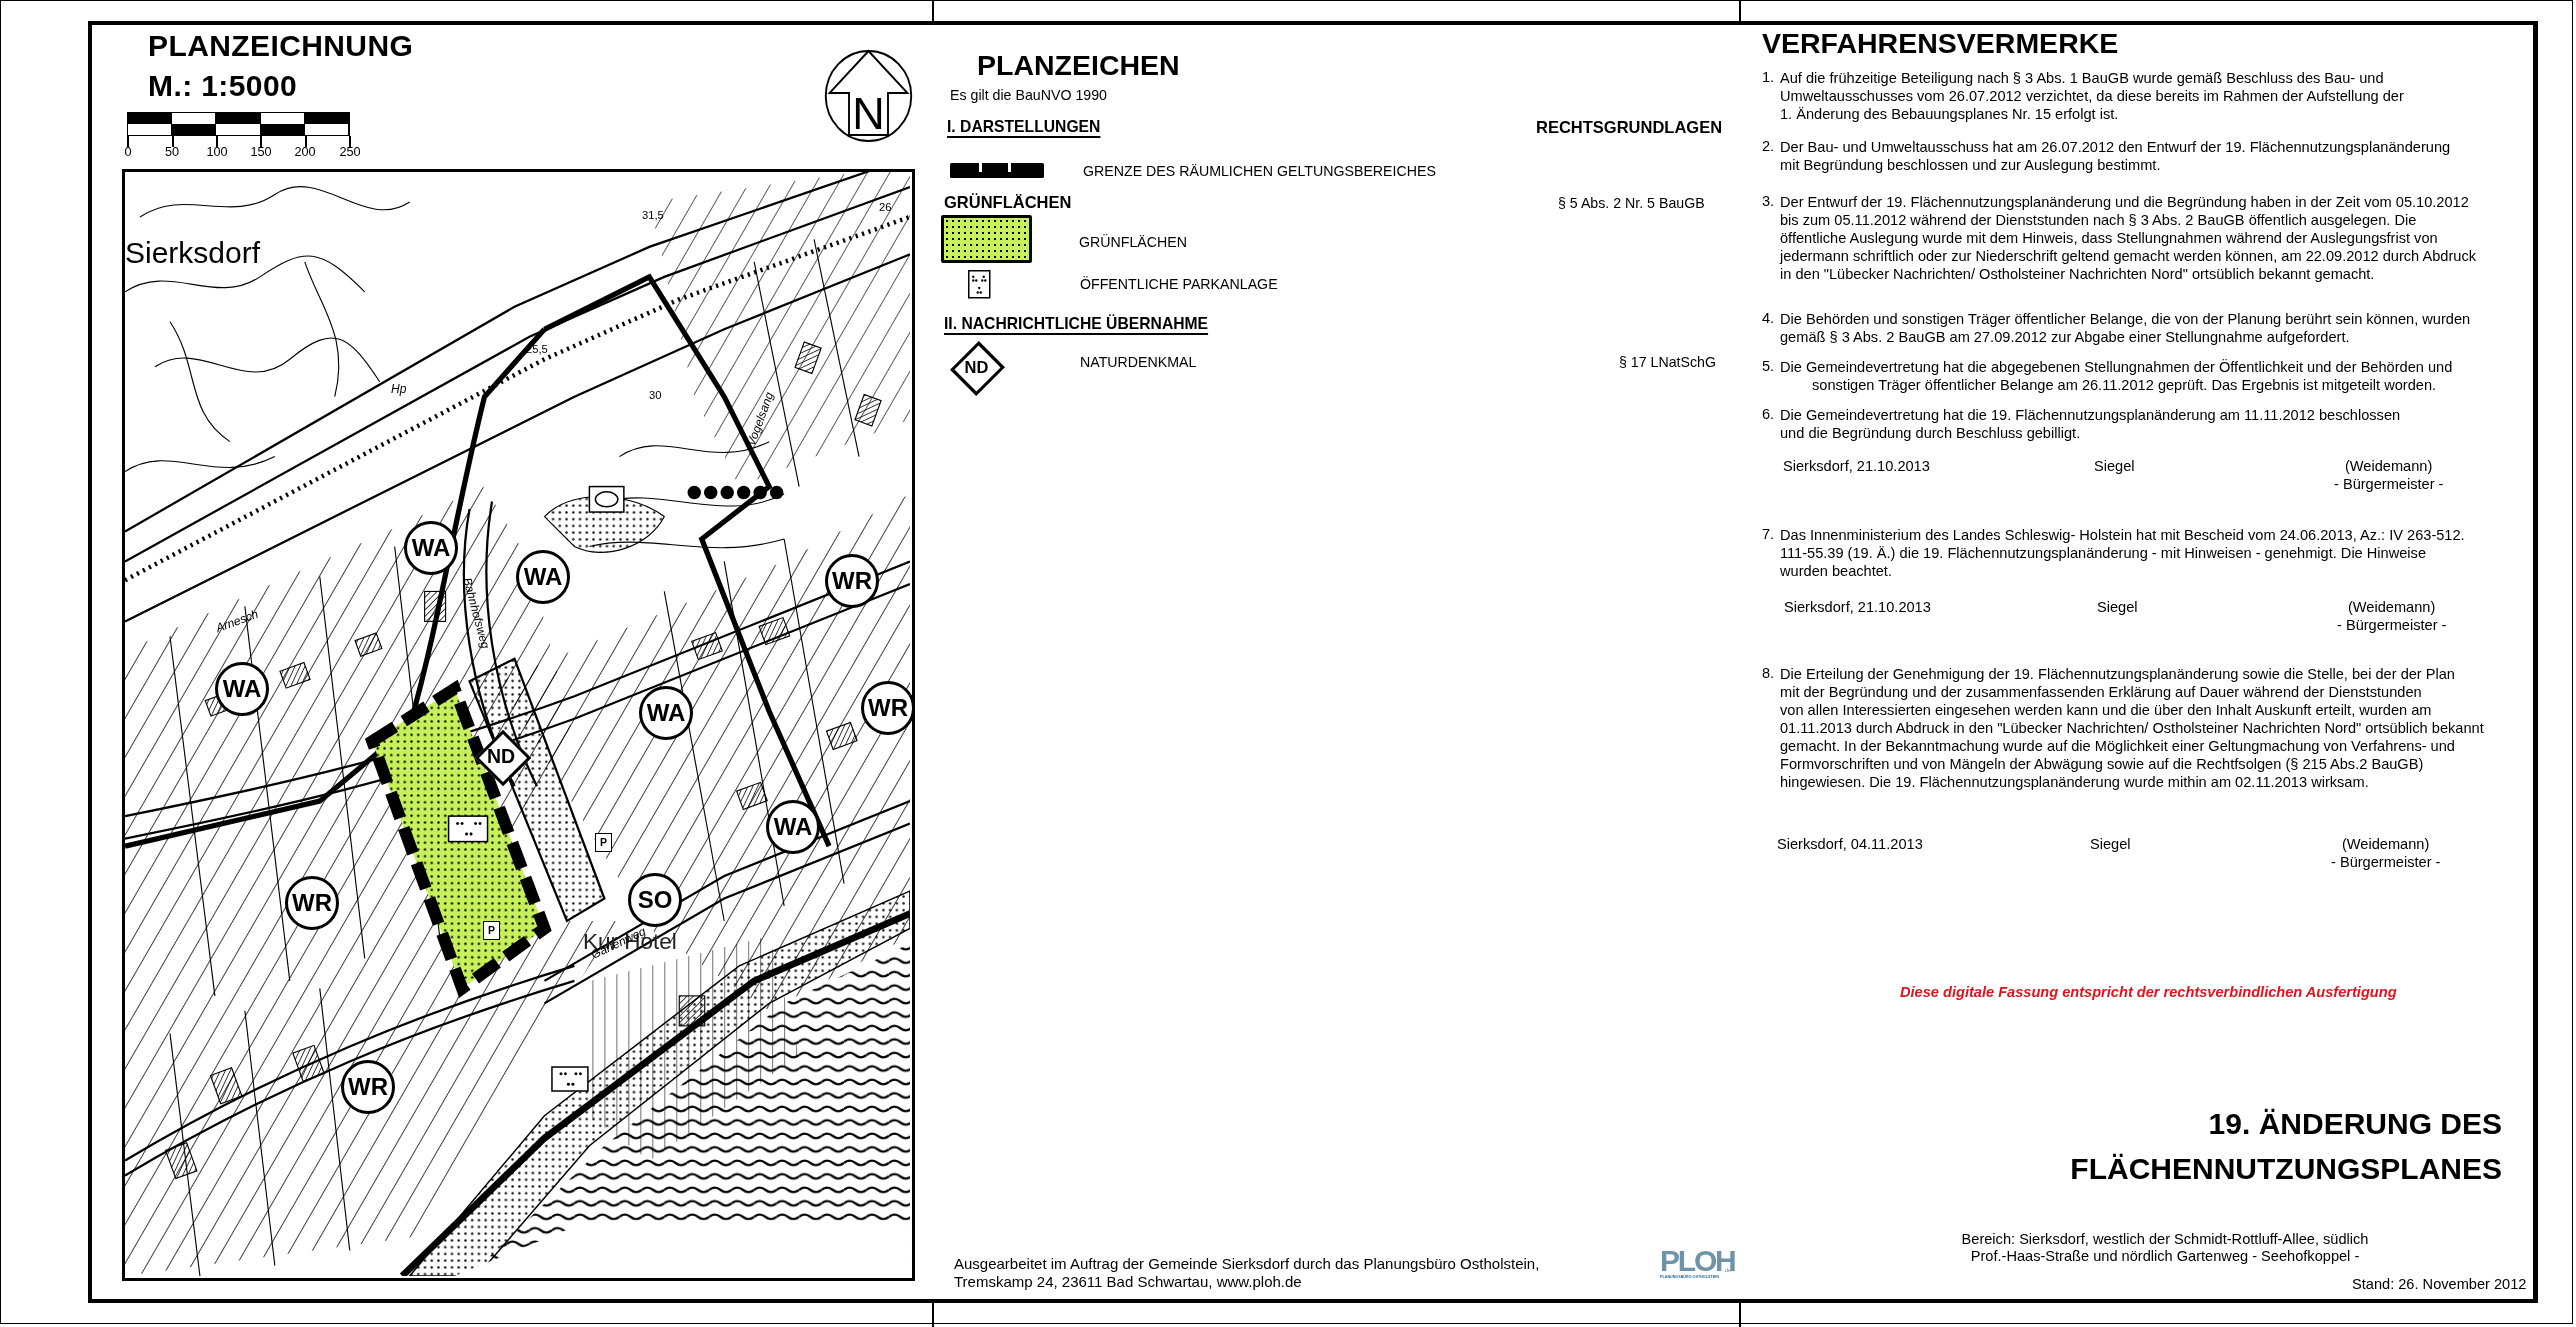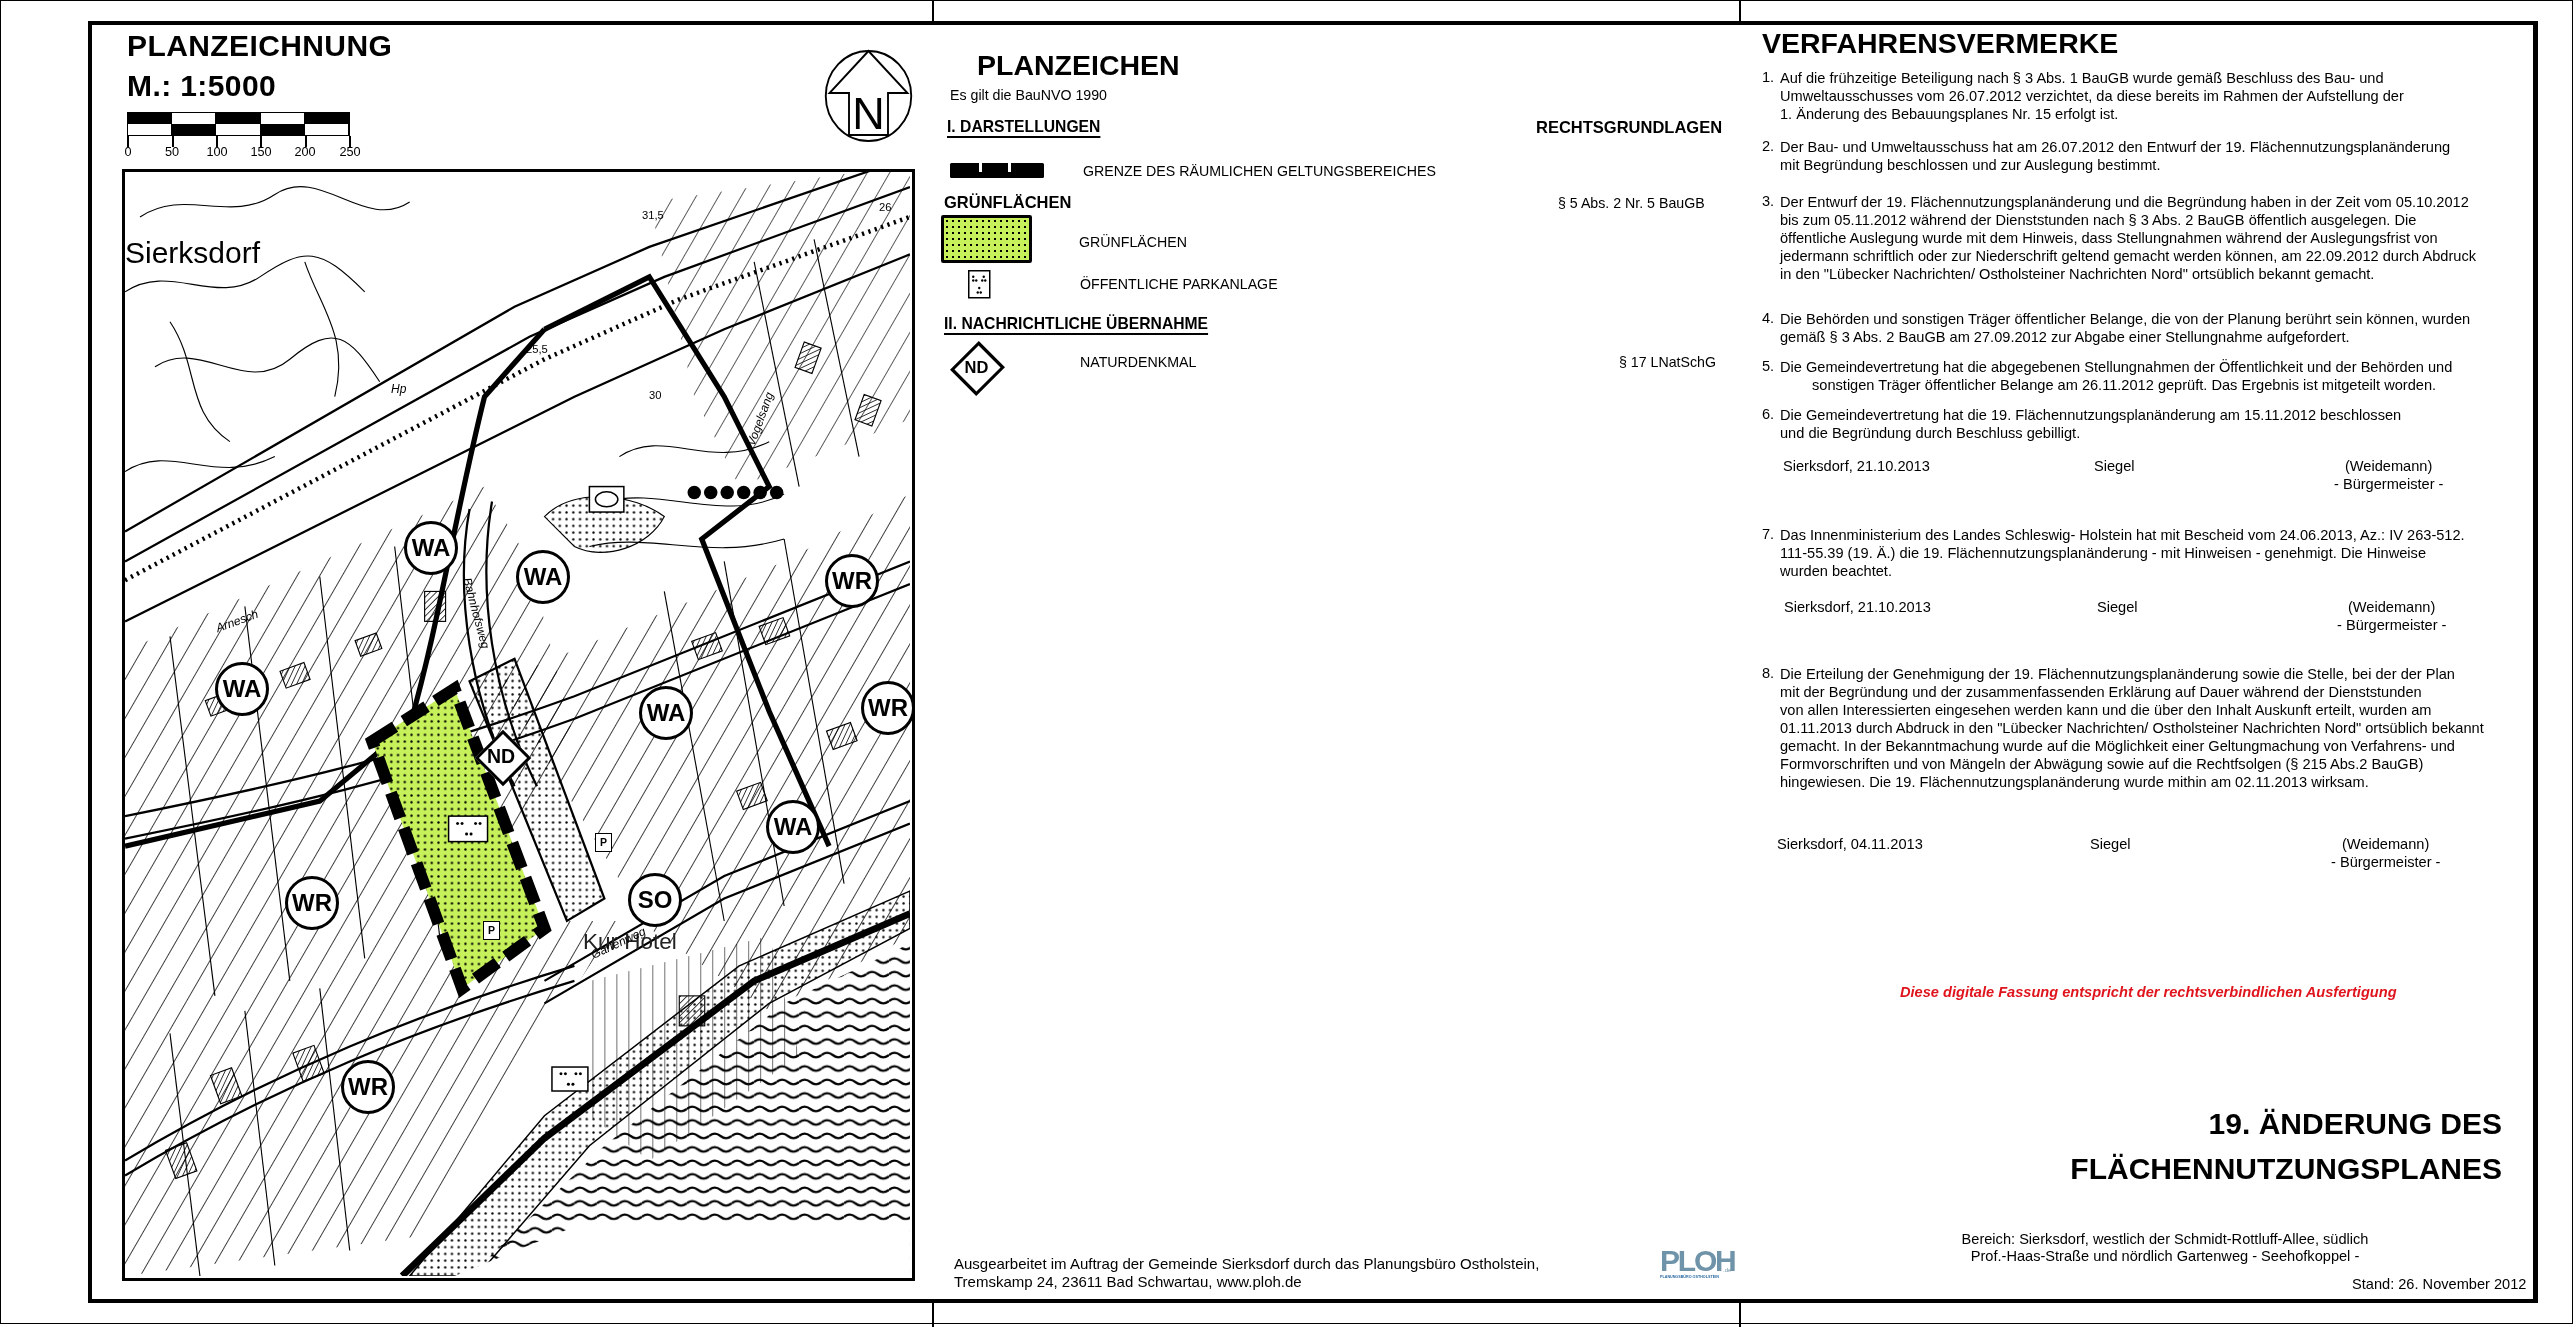--- a/index.html
+++ b/index.html
@@ -1,21 +1,21 @@
 <!DOCTYPE html>
 <html style="font-size:12px"><head>
 <meta charset="utf-8">
 <style>
   html, body { margin: 0; padding: 0; background: #ffffff; }
   body { width: 2576px; height: 1327px; position: relative; overflow: hidden; font-family: "Liberation Sans", sans-serif; color: #000; }
   .abs { position: absolute; }
   .outer-frame { left: 0; top: 0; width: 2573px; height: 1324px; border: 1.5px solid #000; box-sizing: border-box; }
   .fold-line { background: #000; }
   .sheet-frame { left: 88px; top: 21px; width: 2449px; height: 1282px; border: 4.5px solid #000; box-sizing: border-box; }
-  .title-big { font-size: 30px; font-weight: bold; letter-spacing: 0.4px; }
+  .title-big { font-size: 30px; font-weight: bold; letter-spacing: 0.4px; margin-left: 21px; }
   .scale-bar { left: 127px; top: 112px; width: 223px; height: 24px; border: 1.5px solid #000; box-sizing: border-box; display: grid; grid-template-columns: repeat(5, 1fr); grid-template-rows: 1fr 1fr; }
   .scale-bar div { border-right: 0.7px solid #000; }
   .scale-tick { position: absolute; top: 136px; width: 1.5px; height: 10.5px; background: #000; }
   .scale-label { position: absolute; top: 145px; font-size: 12.7px; transform: translateX(-50%); }
   .map-frame { left: 122px; top: 169px; width: 793px; height: 1112px; border: 3.7px solid #000; box-sizing: border-box; overflow: hidden; background: #fff; }
   .zone-badge { position: absolute; width: 54px; height: 54px; border-radius: 50%; border: 3.7px solid #000; background: #fff; box-sizing: border-box; display: flex; align-items: center; justify-content: center; font-weight: bold; font-size: 24px; }
   .legend-text { font-size: 14.2px; }
   .legend-head { font-size: 16.5px; font-weight: bold; }
   .legend-head-u { font-size: 15.7px; font-weight: bold; text-decoration: underline; text-underline-offset: 3.7px; text-decoration-thickness: 2.2px; }
   .vv-text { font-size: 14.6px; line-height: 18px; }
@@ -317,21 +317,21 @@
       <div style="white-space: nowrap;">Die Behörden und sonstigen Träger öffentlicher Belange, die von der Planung berührt sein können, wurden</div>
       <div style="white-space: nowrap;">gemäß § 3 Abs. 2 BauGB am 27.09.2012 zur Abgabe einer Stellungnahme aufgefordert.</div>
     </div>
     <div class="vv-num" style="left: 1762px; top: 358px;">5.</div>
     <div class="abs vv-text" style="left: 1780px; top: 358px;">
       <div style="white-space: nowrap;">Die Gemeindevertretung hat die abgegebenen Stellungnahmen der Öffentlichkeit und der Behörden und</div>
       <div style="white-space: nowrap; margin-left: 32px;">sonstigen Träger öffentlicher Belange am 26.11.2012 geprüft. Das Ergebnis ist mitgeteilt worden.</div>
     </div>
     <div class="vv-num" style="left: 1762px; top: 406px;">6.</div>
     <div class="abs vv-text" style="left: 1780px; top: 406px;">
-      <div style="white-space: nowrap;">Die Gemeindevertretung hat die 19. Flächennutzungsplanänderung am 15.11.2012 beschlossen</div>
+      <div style="white-space: nowrap;">Die Gemeindevertretung hat die 19. Flächennutzungsplanänderung am 11.11.2012 beschlossen</div>
       <div style="white-space: nowrap;">und die Begründung durch Beschluss gebilligt.</div>
     </div>
     <div class="vv-num" style="left: 1762px; top: 526px;">7.</div>
     <div class="abs vv-text" style="left: 1780px; top: 526px;">
       <div style="white-space: nowrap;">Das Innenministerium des Landes Schleswig- Holstein hat mit Bescheid vom 24.06.2013, Az.: IV 263-512.</div>
       <div style="white-space: nowrap;">111-55.39 (19. Ä.) die 19. Flächennutzungsplanänderung - mit Hinweisen - genehmigt. Die Hinweise</div>
       <div style="white-space: nowrap;">wurden beachtet.</div>
     </div>
     <div class="vv-num" style="left: 1762px; top: 665px;">8.</div>
     <div class="abs vv-text" style="left: 1780px; top: 665px;">

